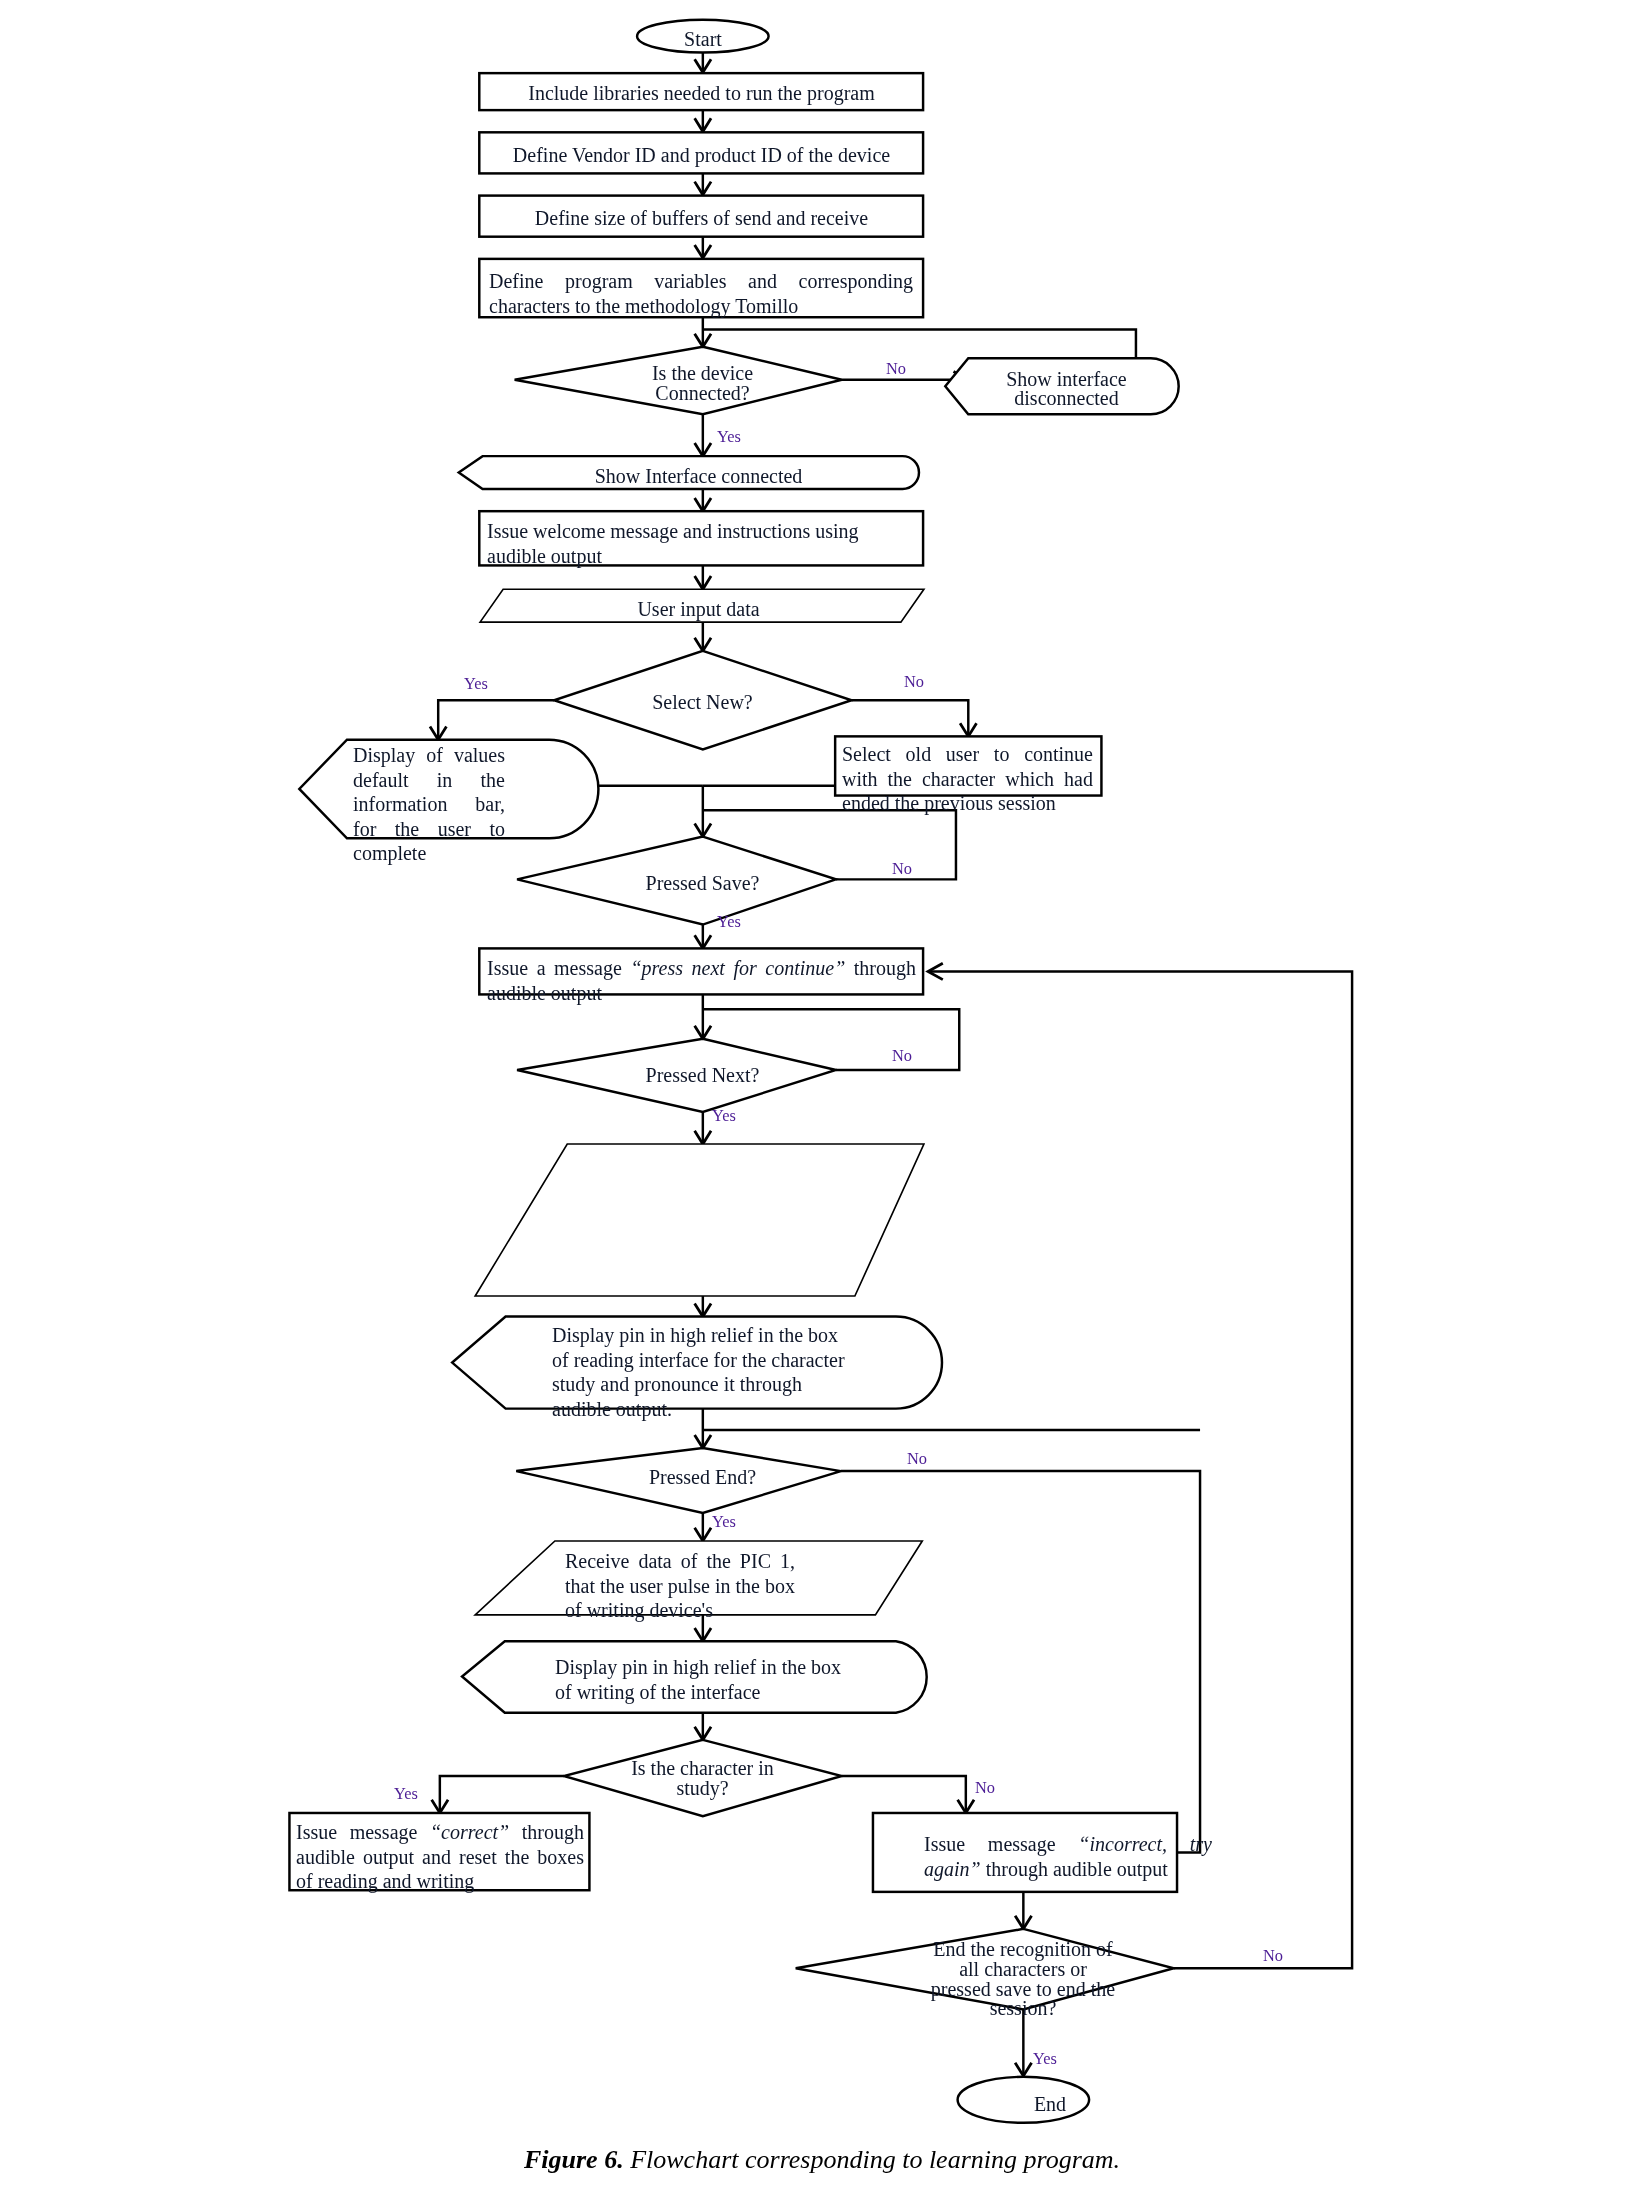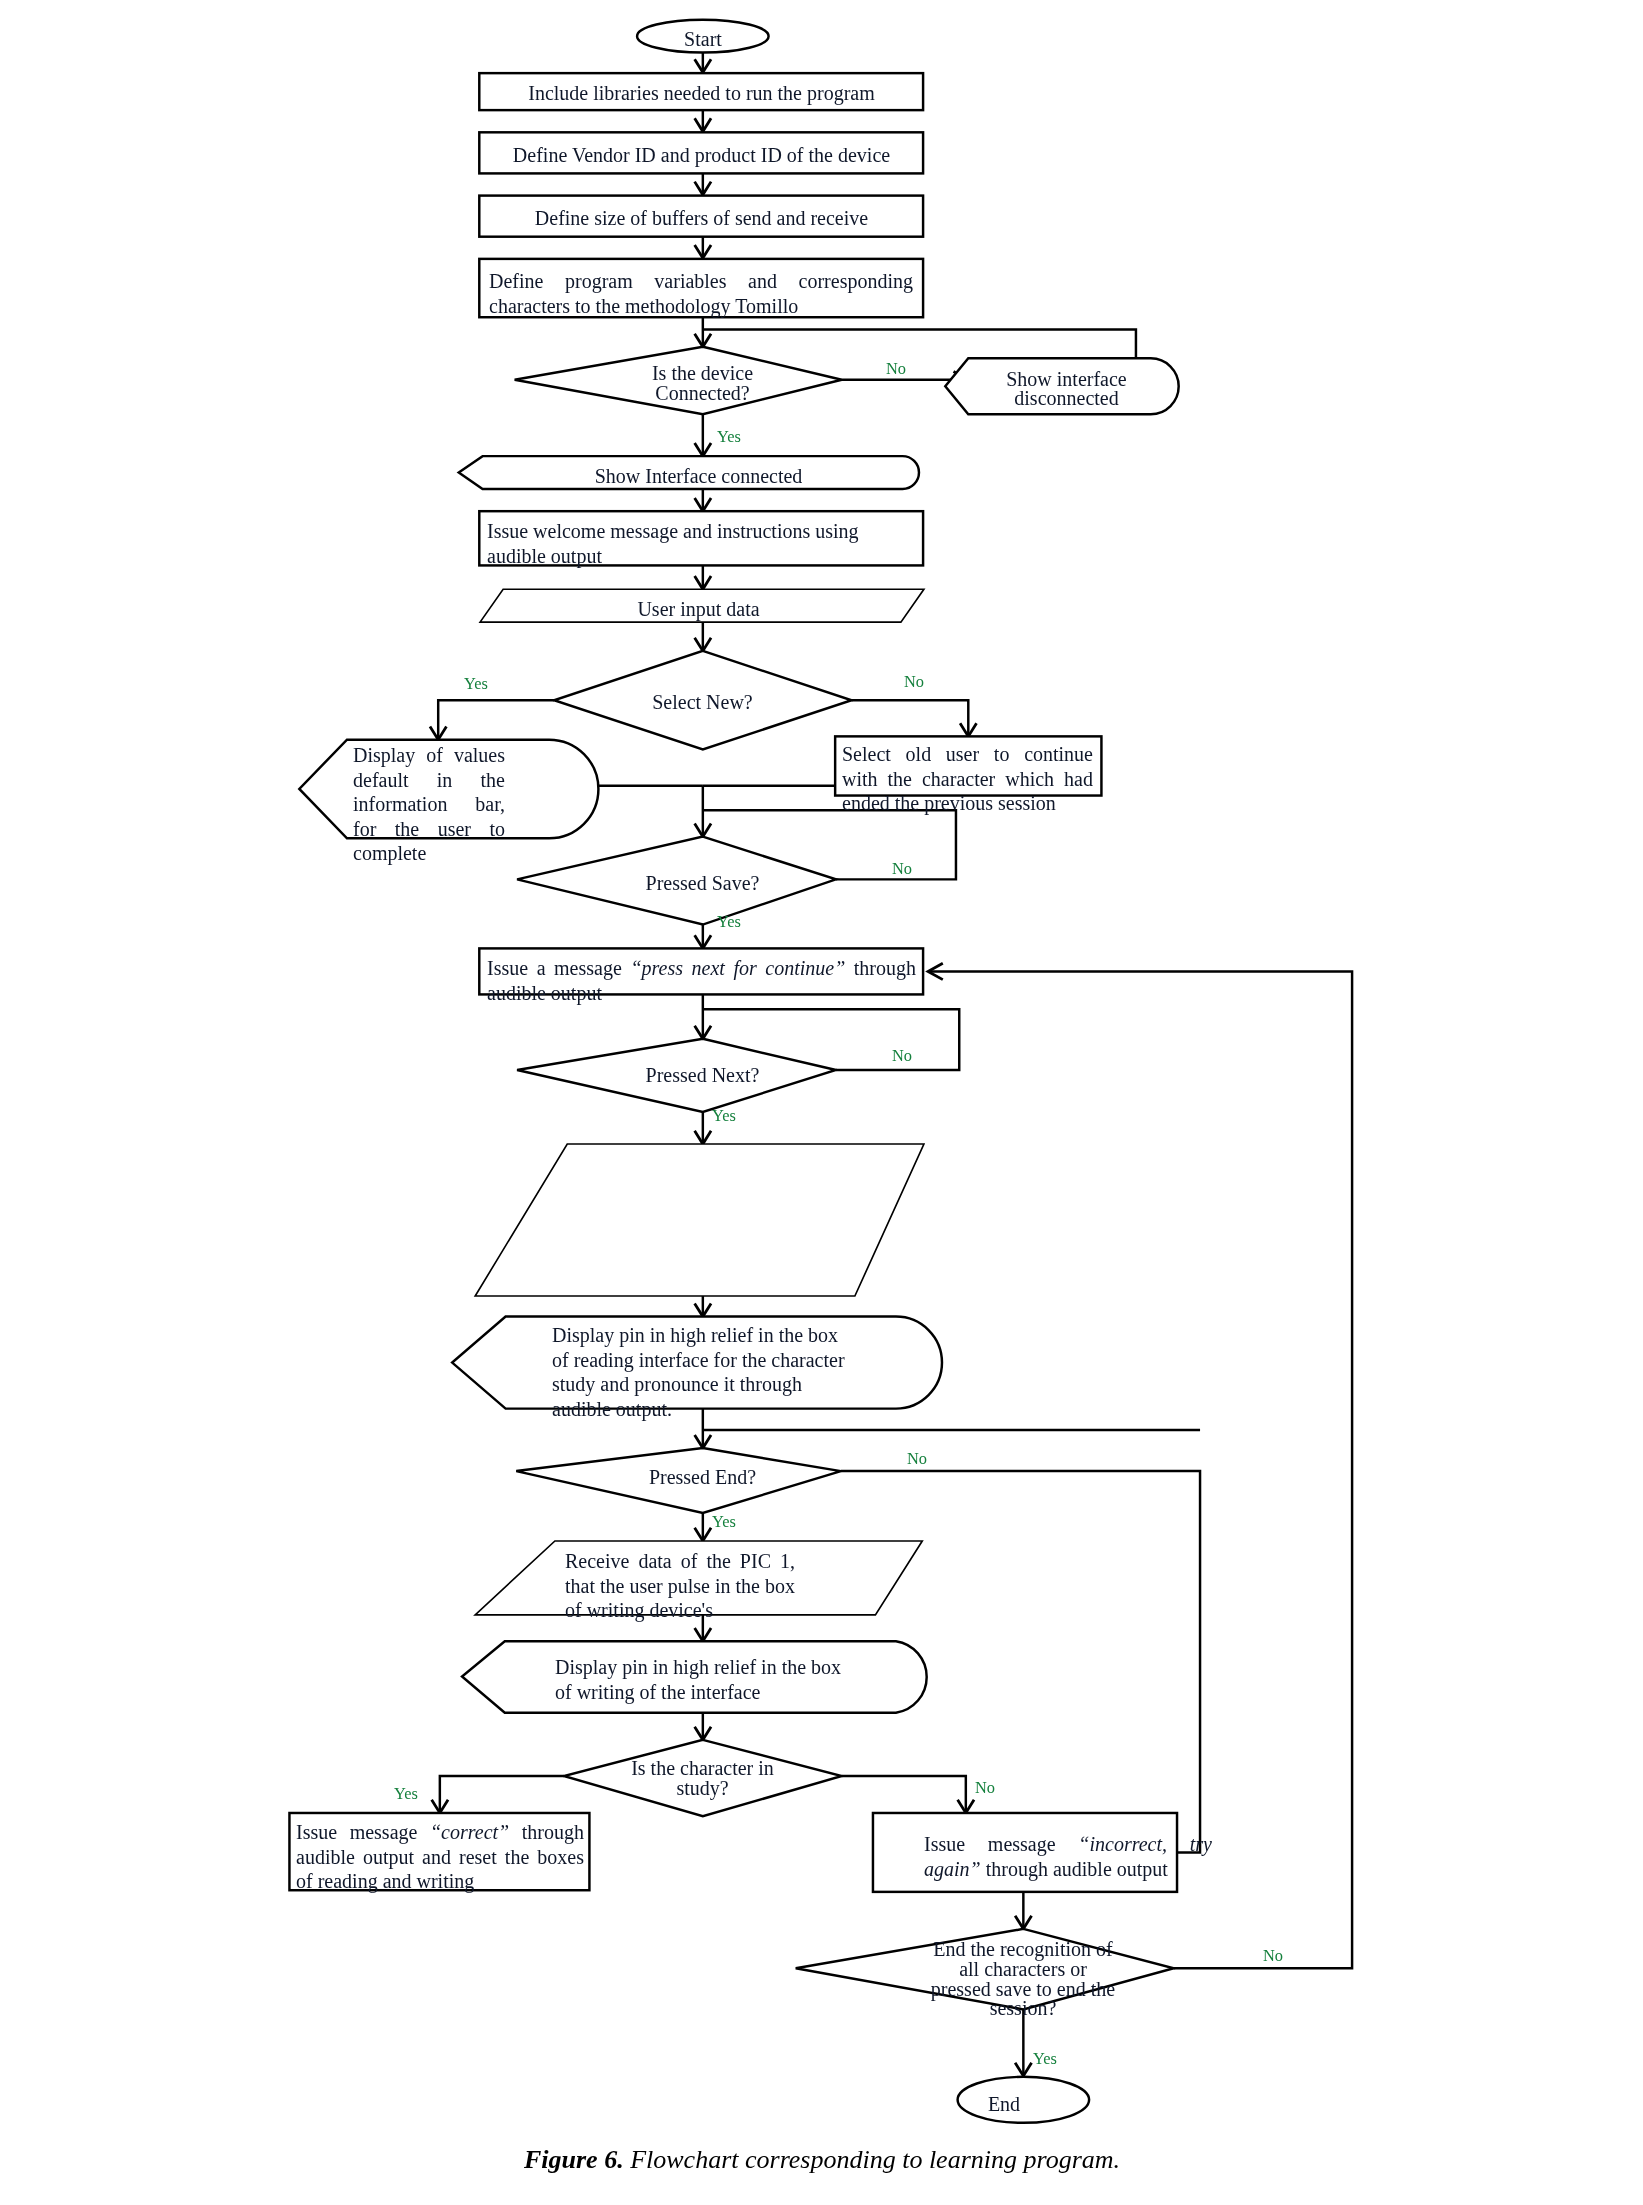--- a/index.html
+++ b/index.html
@@ -64,21 +64,21 @@
     -moz-text-align-last: left;
     text-align-last: left;
   }
   .txt.left {
     text-align: left;
   }
   .branch-label {
     position: absolute;
     font-family: "Liberation Serif", "DejaVu Serif", serif;
     font-size: 16.4px;
-    color: #15803d;
+    color: #4c1d95;
   }
   .caption {
     position: absolute;
     left: 0;
     top: 2145px;
     width: 1644px;
     text-align: center;
     font-family: "Liberation Serif", "DejaVu Serif", serif;
     font-size: 26px;
     font-style: italic;
@@ -295,21 +295,21 @@
 
   <div class="txt just" style="left:296px; top:1820px; width:288px;"><span>Issue message </span><em>“correct”</em><span> through audible output and reset the boxes of reading and writing</span></div>
 
   <div class="txt just" style="left:924px; top:1832px; width:288px;"><span>Issue message </span><em>“incorrect, try again”</em><span> through audible output</span></div>
 
   <div class="txt center" style="left:912px; top:1937px; width:222px;">End the recognition of</div>
   <div class="txt center" style="left:912px; top:1957px; width:222px;">all characters or</div>
   <div class="txt center" style="left:912px; top:1977px; width:222px;">pressed save to end the</div>
   <div class="txt center" style="left:912px; top:1996px; width:222px;">session?</div>
 
-  <div class="txt center" style="left:938px; top:2092px; width:132px;">End</div>
+  <div class="txt center" style="left:984px; top:2092px; width:132px;">End</div>
 
   <div class="branch-label" style="left:886px; top:359px;">No</div>
   <div class="branch-label" style="left:717px; top:427px;">Yes</div>
 
   <div class="branch-label" style="left:464px; top:674px;">Yes</div>
   <div class="branch-label" style="left:904px; top:672px;">No</div>
 
   <div class="branch-label" style="left:892px; top:859px;">No</div>
   <div class="branch-label" style="left:717px; top:912px;">Yes</div>
 

